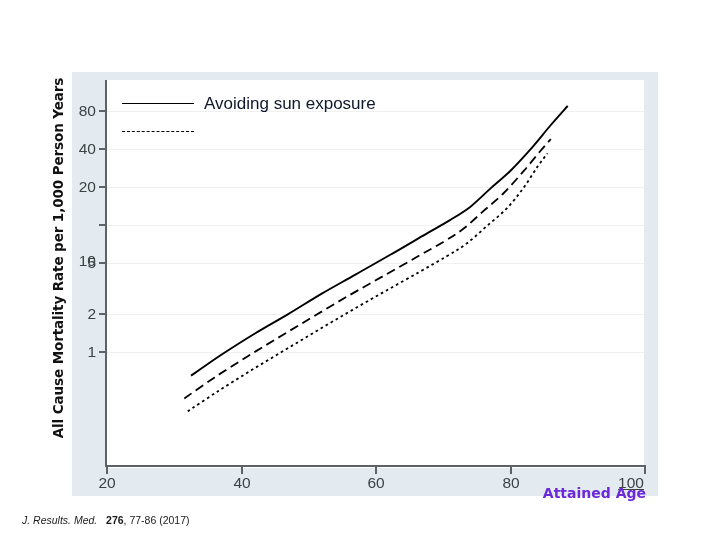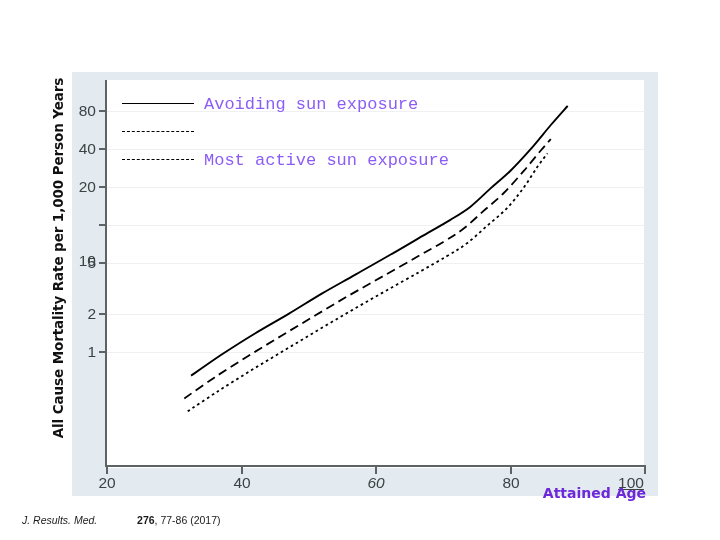--- a/index.html
+++ b/index.html
@@ -77,32 +77,32 @@
   .legend-row{display:flex;align-items:center;height:28px;}
   .legend-key{width:72px;height:14px;position:relative;margin-right:10px;}
   .legend-key i{
     position:absolute;left:0;top:6px;width:72px;height:0;
     border-top-width:1.8px;border-top-color:#000;display:block;
   }
   .legend-key.solid i{border-top-style:solid;}
   .legend-key.dashed i{border-top-style:dashed;}
   .legend-key.dotted i{border-top-style:dashed;border-top-width:1.6px;}
   .legend-label{
-    font-family:Liberation Mono, monospace;
-    font-size:17px;color:#8b5cf6;white-space:nowrap;
+    font-family:Liberation Sans, sans-serif;
+    font-size:17px;color:#0f172a;white-space:nowrap;
   }
 
   
   #citation{
     position:absolute;left:22px;top:514px;
     font-family:"Liberation Sans", sans-serif;
     font-size:10.5px;color:#1a1a1a;
   }
   #citation .ital{font-style:italic;}
-  #citation .bold{font-weight:700;margin-left:31px;}
+  #citation .bold{font-weight:700;}
 
   svg{display:block;}
 </style>
 </head>
 <body>
 
 <div id="title">
 </div>
 
 <div id="figure">
@@ -143,21 +143,21 @@
     <div class="ylabel-tick" style="left: 60px; top: 140px;">40</div>
     <div class="tick ytick" style="top: 110px;"></div>
     <div class="ylabel-tick" style="left: 60px; top: 102px;">80</div>
   </div>
 <div id="x-ticks">
     <div class="tick xtick" style="left: 106px;"></div>
     <div class="xlabel-tick" style="left: 77px; top: 474px;">20</div>
     <div class="tick xtick" style="left: 241px;"></div>
     <div class="xlabel-tick" style="left: 212px; top: 474px;">40</div>
     <div class="tick xtick" style="left: 375px;"></div>
-    <div class="xlabel-tick" style="left: 346px; top: 474px; font-style: italic;">60</div>
+    <div class="xlabel-tick" style="left: 346px; top: 474px;">60</div>
     <div class="tick xtick" style="left: 510px;"></div>
     <div class="xlabel-tick" style="left: 481px; top: 474px;">80</div>
     <div class="tick xtick" style="left: 644px;"></div>
     <div class="xlabel-tick" style="left: 601px; top: 474px; text-decoration: underline;">100</div>
   </div>
 
 <div id="y-axis-title">All Cause Mortality Rate per 1,000 Person Years</div>
 <div id="x-axis-title">Attained Age</div>
 
 <div id="legend">
@@ -165,24 +165,18 @@
     <span class="legend-key solid">
         <i></i>
       </span>
     <span class="legend-label">Avoiding sun exposure</span>
   </div>
   <div class="legend-row">
     <span class="legend-key dashed">
         <i></i>
       </span>
   </div>
-  <div class="legend-row">
-    <span class="legend-key dotted">
-        <i></i>
-      </span>
-    <span class="legend-label">Most active sun exposure</span>
-  </div>
 </div>
 
 <div id="citation">
   <span class="ital">J. Results. Med.</span>
   <span>&nbsp;&nbsp;</span><span class="bold">276</span><span>, 77-86 (2017)</span>
 </div>
 
 </body></html>

